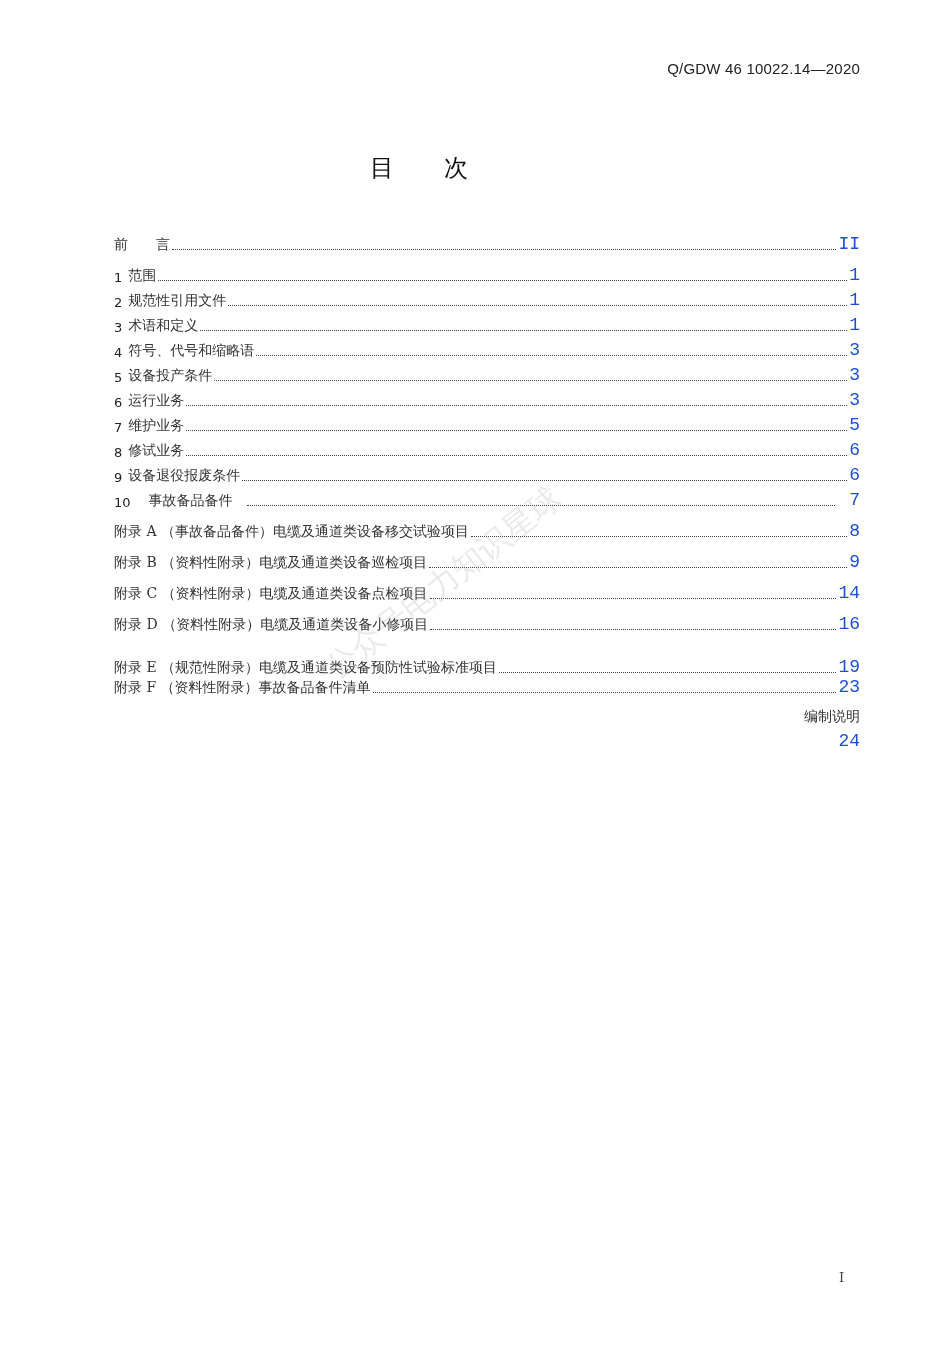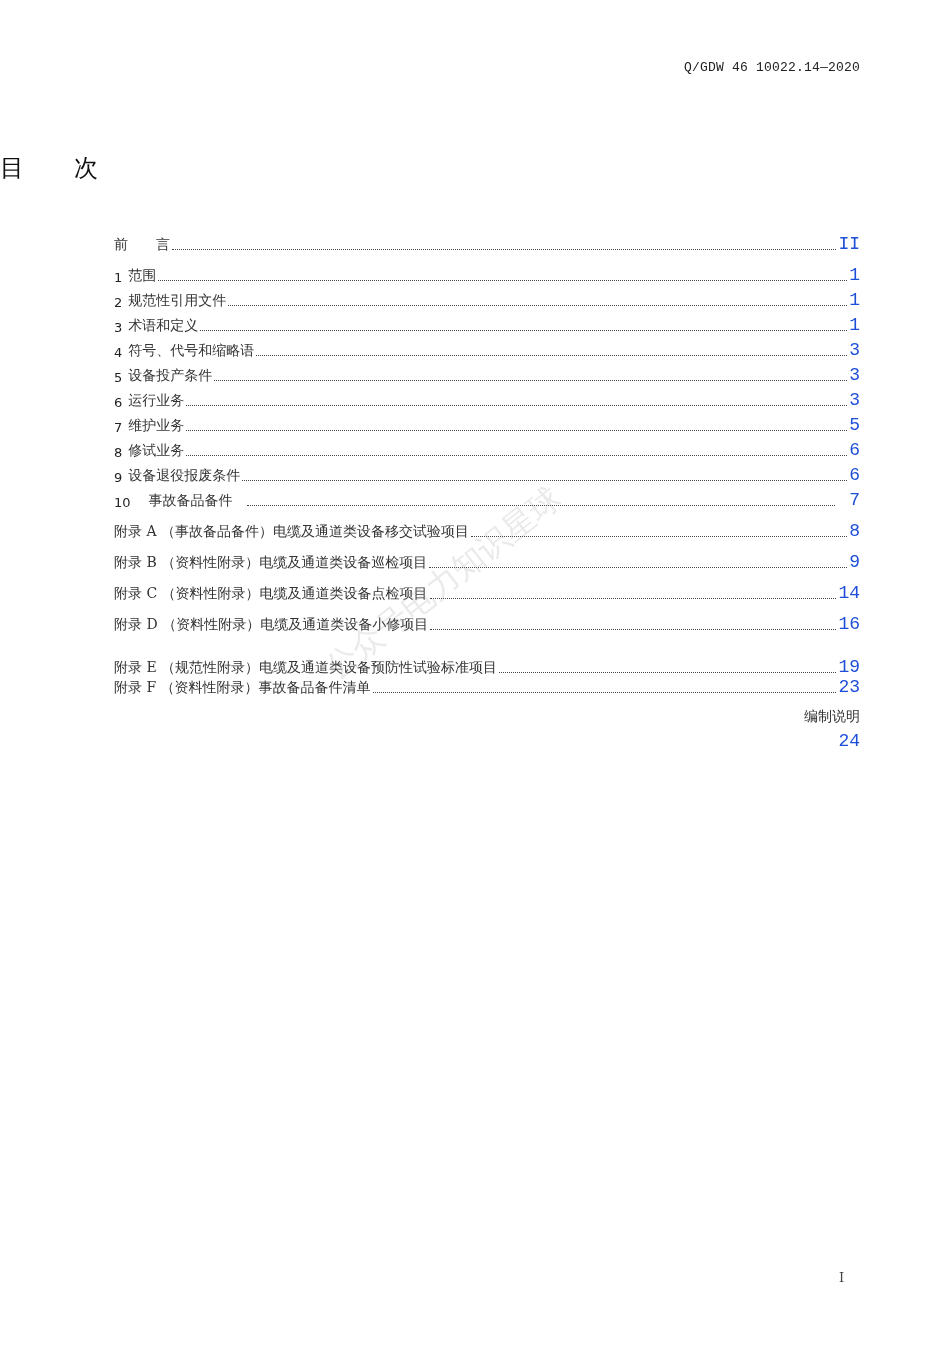--- a/index.html
+++ b/index.html
@@ -1,23 +1,23 @@
 <!DOCTYPE html>
 <html><head>
   <meta charset="utf-8">
   <style>
     html, body { margin: 0; padding: 0; background: #ffffff; }
     body { width: 950px; height: 1345px; position: relative; overflow: hidden; color: #1a1a1a; }
     .doc-code {
       position: absolute; top: 60px; right: 90px;
-      font-family: Liberation Mono, monospace; font-size: 13px; color: #222;
+      font-family: Liberation Sans, sans-serif; font-size: 15px; color: #222;
       letter-spacing: 0.2px;
     }
     .toc-title {
-      position: absolute; top: 152px; left: 0; width: 838px; text-align: left;
+      position: absolute; top: 152px; left: 0; width: 838px; text-align: center;
       font-family: "DejaVu Sans", sans-serif; font-size: 24px; color: #111;
     }
     .toc-title span { display: inline-block; }
     .toc-title .gap { width: 50px; }
     .toc { position: absolute; left: 114px; width: 746px; top: 0; }
     .row {
       position: absolute; left: 0; width: 746px; height: 20px;
       display: flex; align-items: flex-end;
       font-family: "DejaVu Serif", serif; font-size: 14px; color: #333;
       white-space: nowrap;

